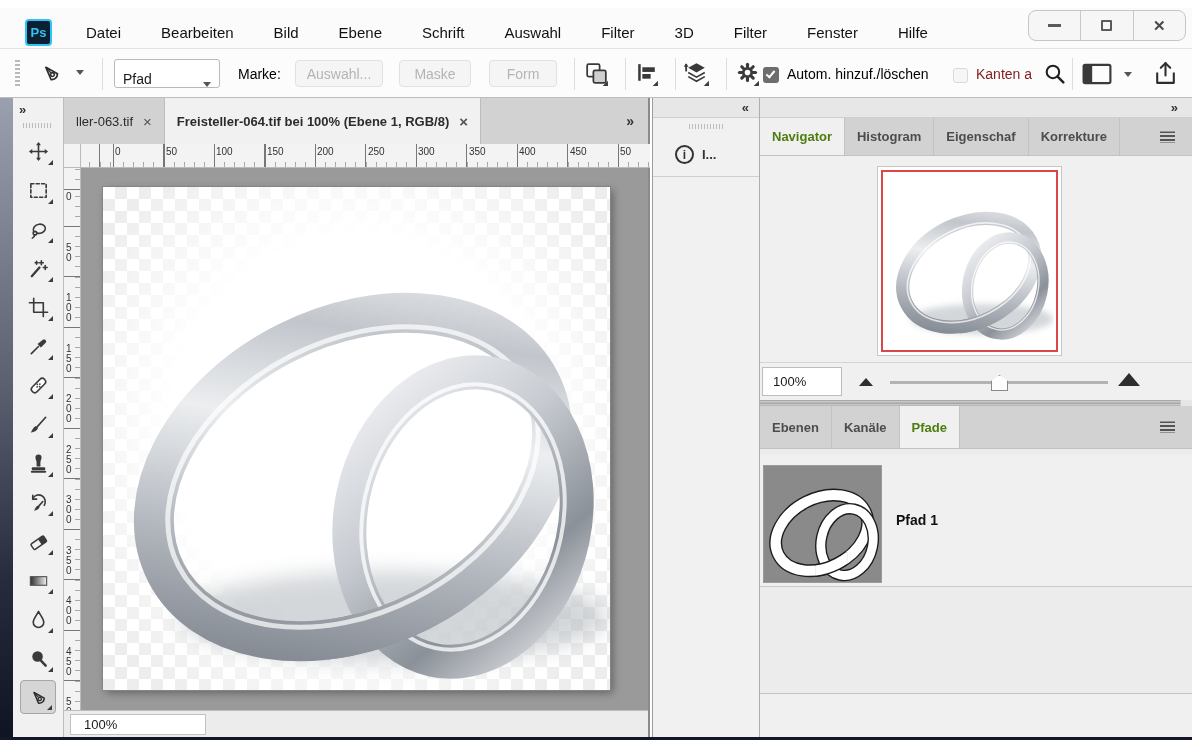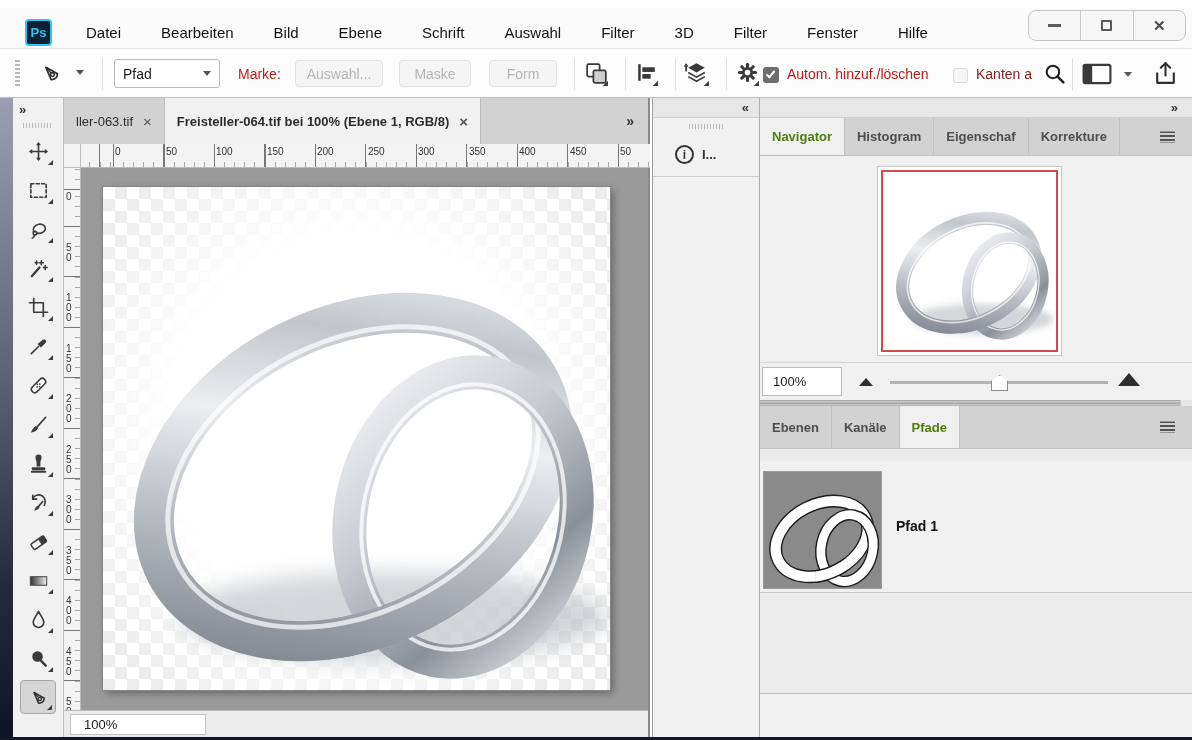--- a/index.html
+++ b/index.html
@@ -23,22 +23,22 @@
 
   
   .optionsbar { position:absolute; left:0; top:48px; width:1192px; height:50px; background:#fcfcfc;
                 border-top:1px solid #e4e4e4; border-bottom:1px solid #bdbdbd; }
   .ob-abs { position:absolute; }
   .grip-v { width:5px; background-image:repeating-linear-gradient(to bottom,#b9b9b9 0 2px,transparent 2px 4px); }
   .ob-divider { width:1px; height:32px; top:9px; background:#dddddd; }
   .ob-toolbtn { width:40px; height:32px; top:8px; display:flex; align-items:center; }
   .caret-down { width:0; height:0; border-left:4px solid transparent; border-right:4px solid transparent; border-top:5px solid #555; }
   .ob-select { top:10px; width:106px; height:29px; background:#ffffff; border:1px solid #b9b9b9; border-radius:3px;
-               font-size:14px; display:flex; align-items:center; padding:0 8px; justify-content:space-between; }
-  .ob-label { top:17px; font-size:14px; color:#b91c1c; }
+               font-size:14px; display:flex; align-items:flex-end; padding:0 8px; justify-content:space-between; }
+  .ob-label { top:17px; font-size:14px; color:#000000; }
   .ob-btn-dis { top:11px; height:27px; background:#f5f5f5; border:1px solid #e1e1e1; border-radius:4px;
                 color:#b4b4b4; font-size:14px; display:flex; align-items:center; justify-content:center; }
   .checkbox-on { top:18px; width:16px; height:16px; background:#6d6d6d; border-radius:3px; position:absolute; }
   .checkbox-on .tick { position:absolute; left:5px; top:2px; width:5px; height:9px; border-right:2px solid #fff; border-bottom:2px solid #fff; transform:rotate(40deg); }
   .checkbox-off { top:19px; width:15px; height:15px; background:#f6f6f6; border:1px solid #d9d9d9; border-radius:3px; }
   .ob-dim { color:#7f1d1d; }
 
   
   .desktop-strip { position:absolute; left:0; top:98px; width:13px; height:642px;
                    background:linear-gradient(to bottom,#9aa0ad 0%,#5a6070 45%,#262c3e 75%,#0e1422 100%); }
@@ -114,21 +114,21 @@
   .navzoomfield { position:absolute; left:2px; top:4px; width:80px; height:29px; background:#fff; border:1px solid #bdbdbd; font-size:13px; display:flex; align-items:center; padding-left:10px; }
   .tri-small { position:absolute; left:99px; top:15px; width:0; height:0; border-left:7px solid transparent; border-right:7px solid transparent; border-bottom:8px solid #2e2e2e; }
   .slider-track { position:absolute; left:130px; top:18px; width:218px; height:3px; background:#b3b3b3; }
   .slider-thumb { position:absolute; left:231px; top:12px; width:17px; height:16px; background:#fdfdfd; border:1px solid #8a8a8a;
                   clip-path:polygon(50% 0,100% 38%,100% 100%,0 100%,0 38%); }
   .tri-big { position:absolute; left:358px; top:10px; width:0; height:0; border-left:11px solid transparent; border-right:11px solid transparent; border-bottom:13px solid #2e2e2e; }
   .group-sep { height:3px; background:#c7c7c7; border-top:1px solid #a8a8a8; border-bottom:1px solid #b8b8b8; }
   .acttabs { height:42px; }
   .pathtabs { height:43px; }
   .pathspanel { position:relative; height:244px; background:#ececec; }
-  .pathrow { position:absolute; left:0; top:12px; width:100%; height:132px; background:#f0f0f0; border-bottom:1px solid #c9c9c9;text-align:right; }
+  .pathrow { position:absolute; left:0; top:6px; width:100%; height:132px; background:#f0f0f0; border-bottom:1px solid #c9c9c9;text-align:right; }
   .paththumb { position:absolute; left:3px; top:10px; width:119px; height:118px; border:1px solid #9a9a9a; background:#8a8a8a; }
   .paththumb svg { width:100%; height:100%; }
   .pathname { position:absolute; left:136px; top:57px; font-size:14px; font-weight:bold; color:#111; }
   .pathbottom { position:relative; height:45px; background:#f0f0f0; border-top:1px solid #c3c3c3; }
   .pb-icons { position:absolute; left:115px; top:0; height:45px; display:flex; align-items:center; gap:17px; }
 
   .ic-dark { stroke:#3a3a3a; fill:none; stroke-width:1.7; stroke-linecap:round; stroke-linejoin:round; }
 </style>
 </head>
 <body>

